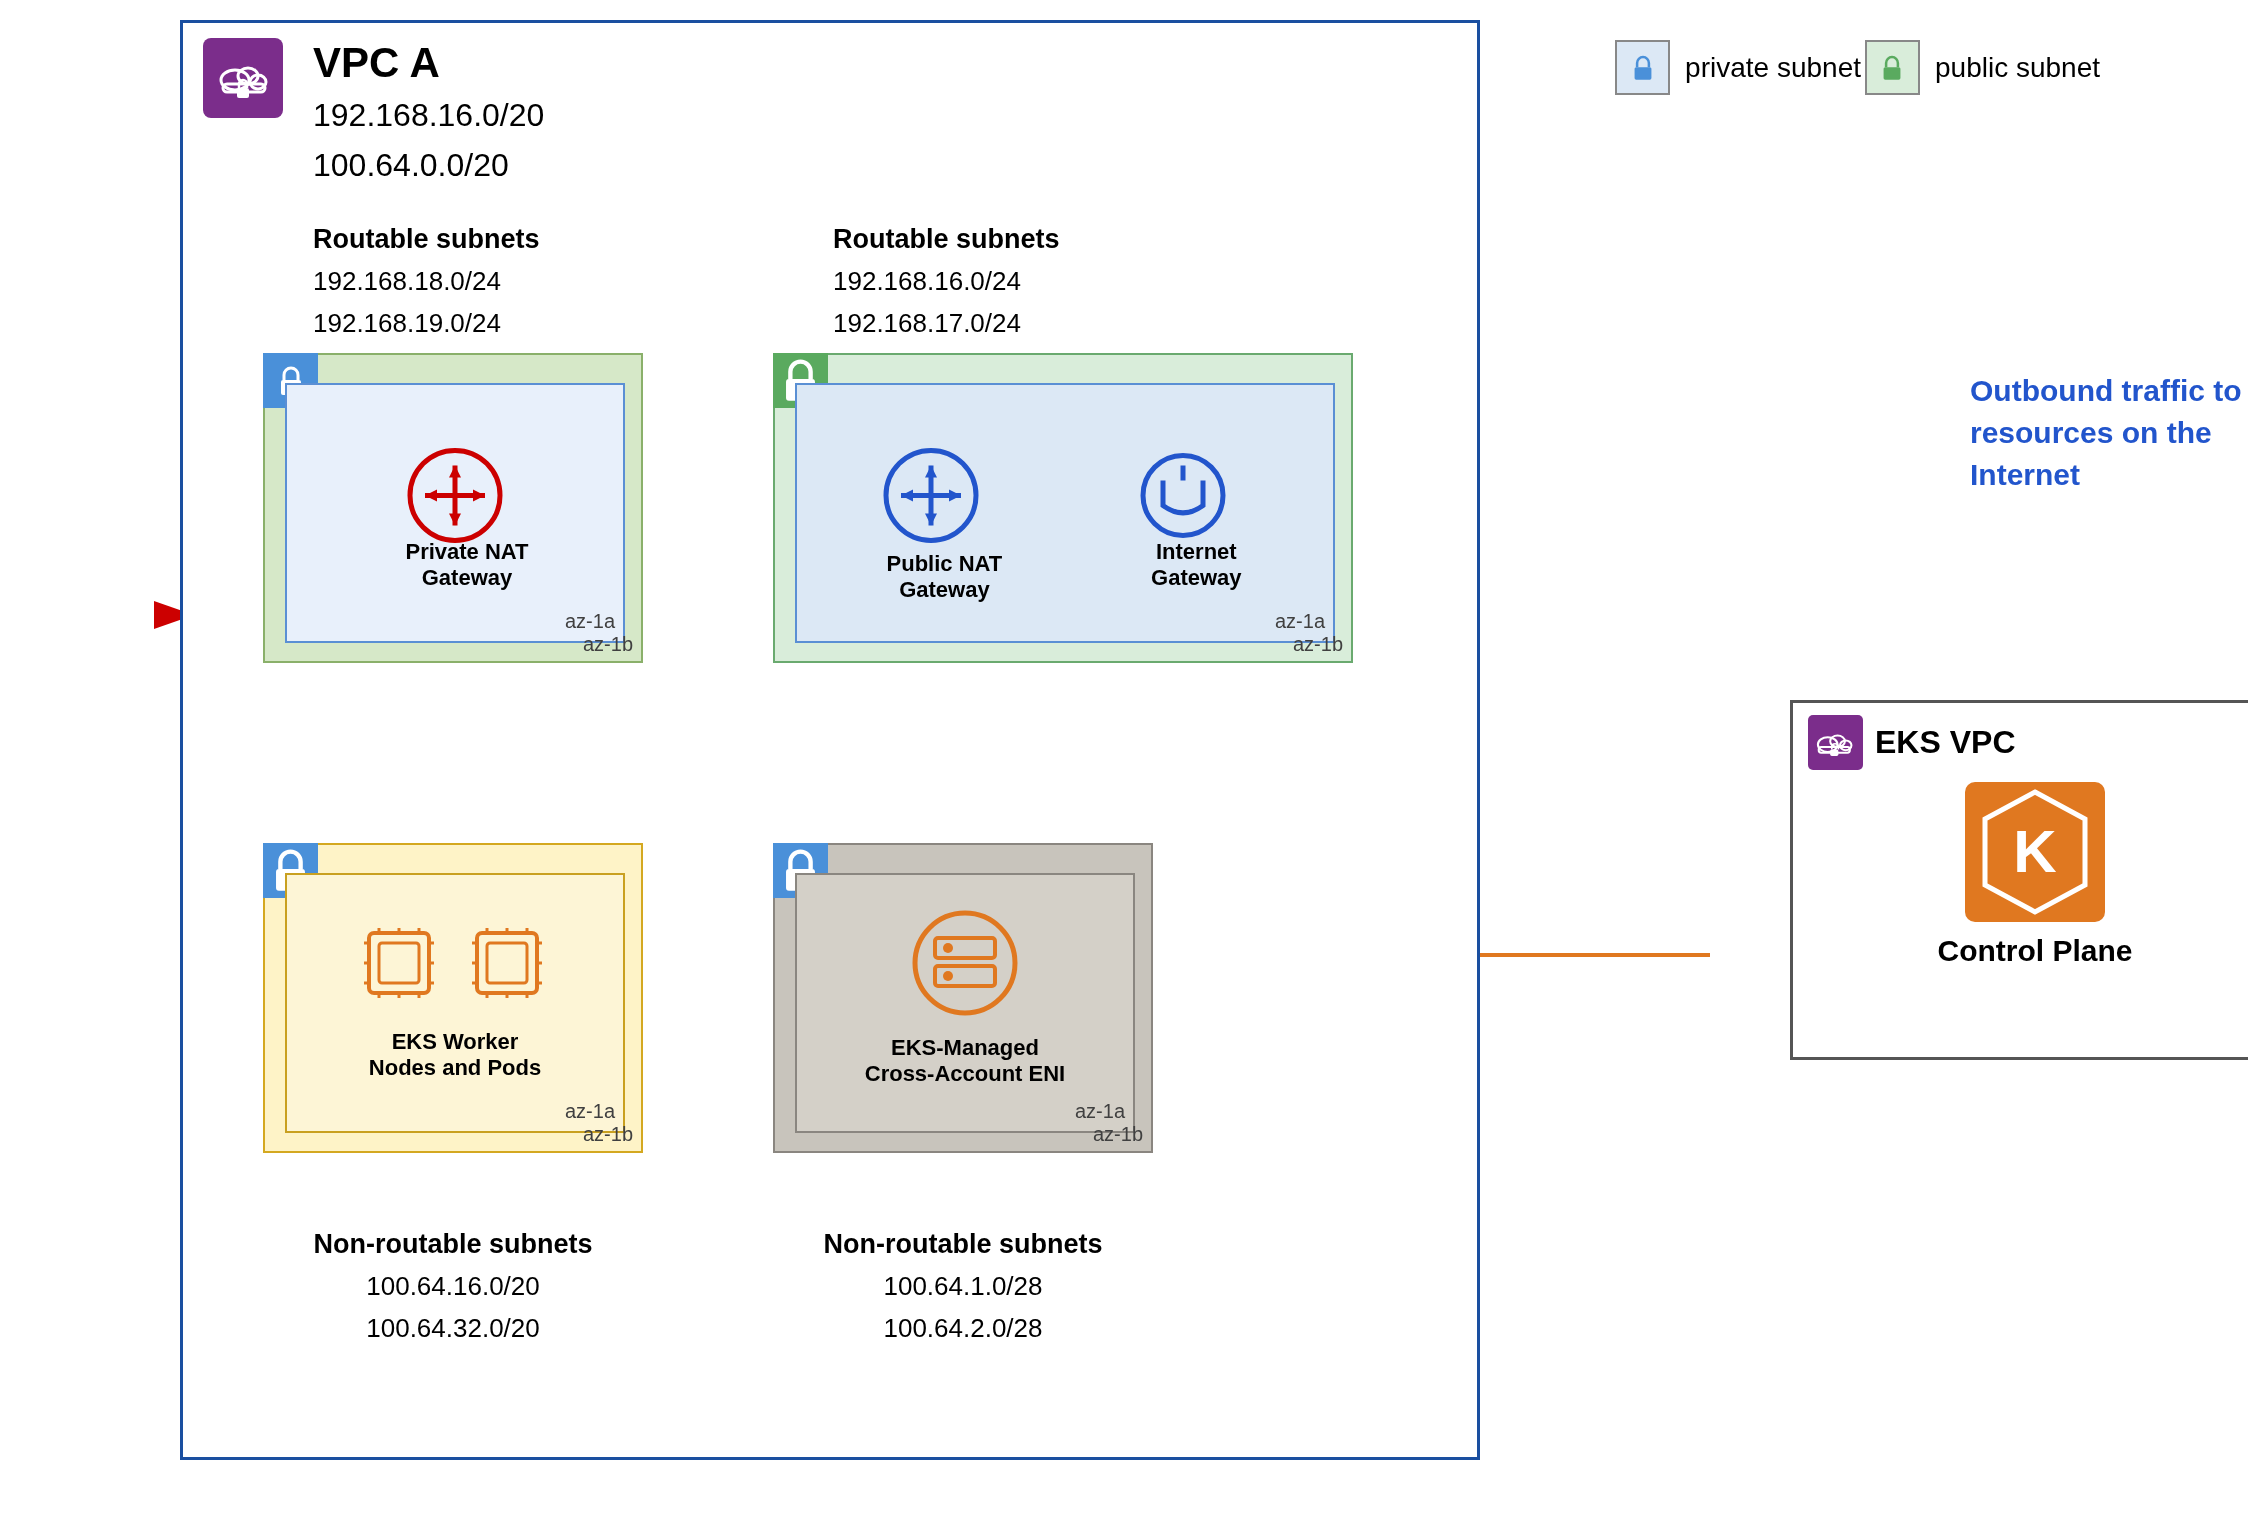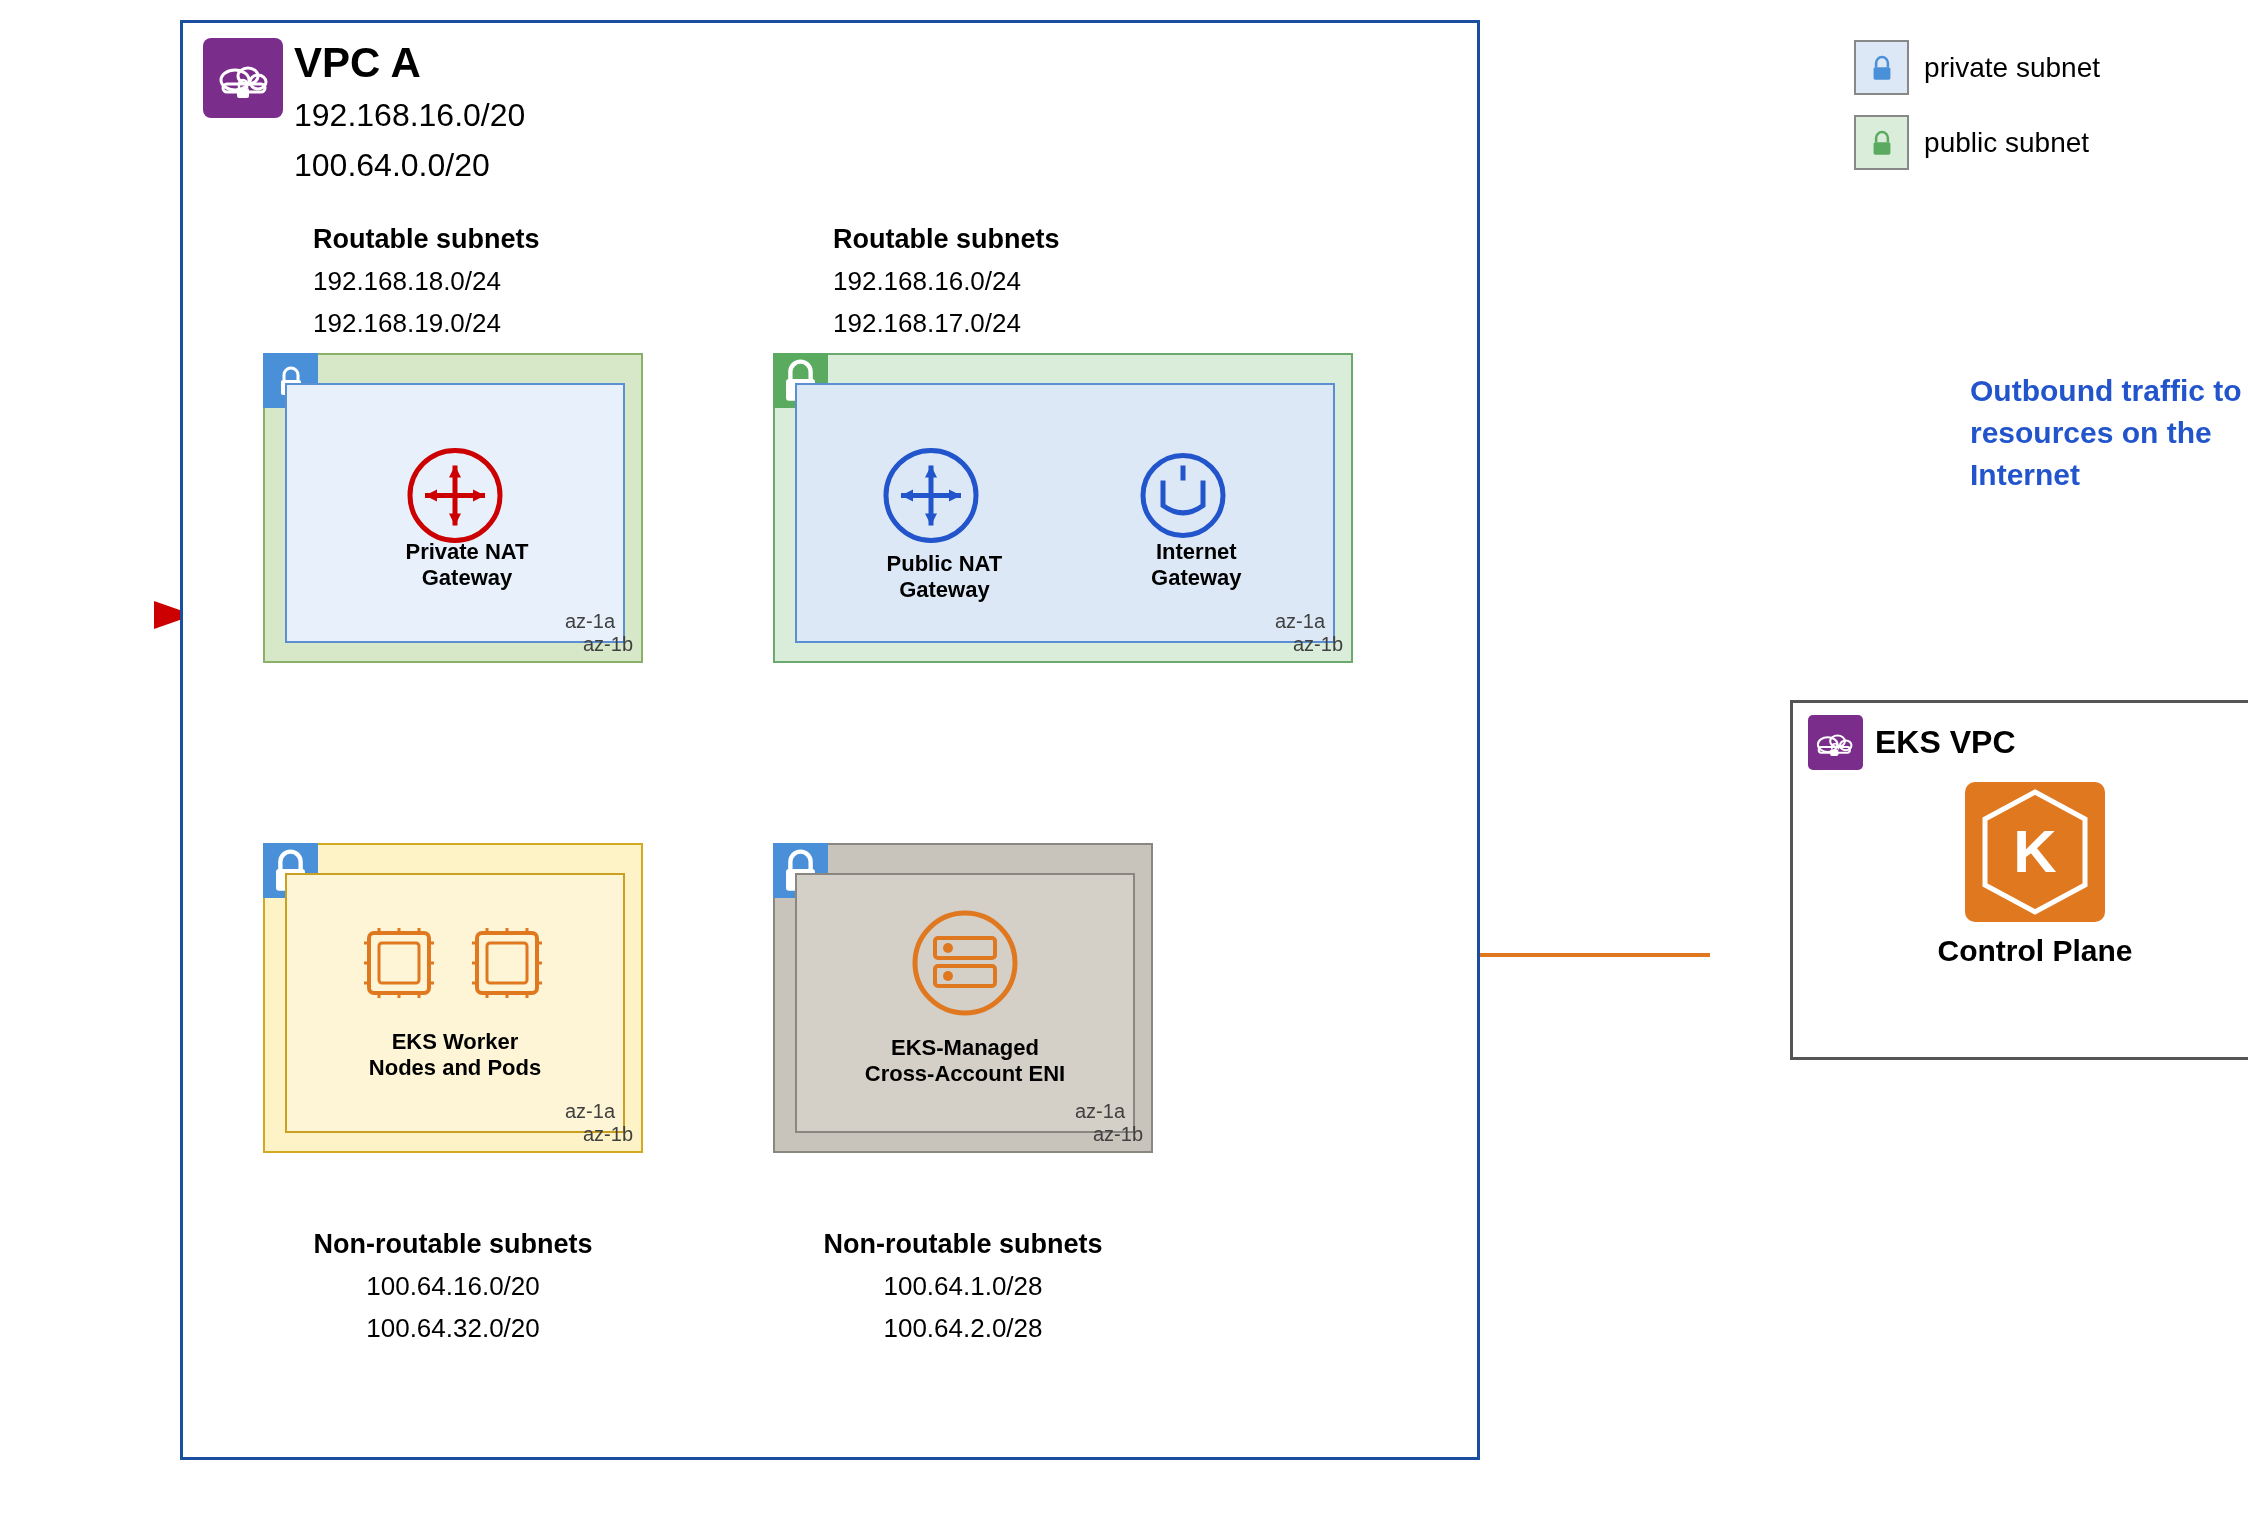--- a/index.html
+++ b/index.html
@@ -30,21 +30,21 @@
       border: 3px solid #1a4fa0;
       background: #fff;
     }
 
     .vpc-a-header {
       position: absolute;
       top: 15px;
       left: 20px;
       display: flex;
       align-items: flex-start;
-      gap: 11px;
+      gap: 30px;
     }
 
     .vpc-icon-box {
       width: 80px;
       height: 80px;
       background: #7b2d8b;
       border-radius: 8px;
       display: flex;
       align-items: center;
       justify-content: center;
@@ -67,22 +67,22 @@
       line-height: 1.4;
       margin-top: 5px;
     }
 
     
     .legend {
       position: absolute;
       top: 20px;
       right: -360px;
       display: flex;
-      flex-direction: column;
-      gap: 20px;
+      flex-direction: row;
+      gap: 4px;
     }
 
     .legend-item {
       display: flex;
       align-items: center;
       gap: 15px;
       font-size: 28px;
     }
 
     .legend-box {

